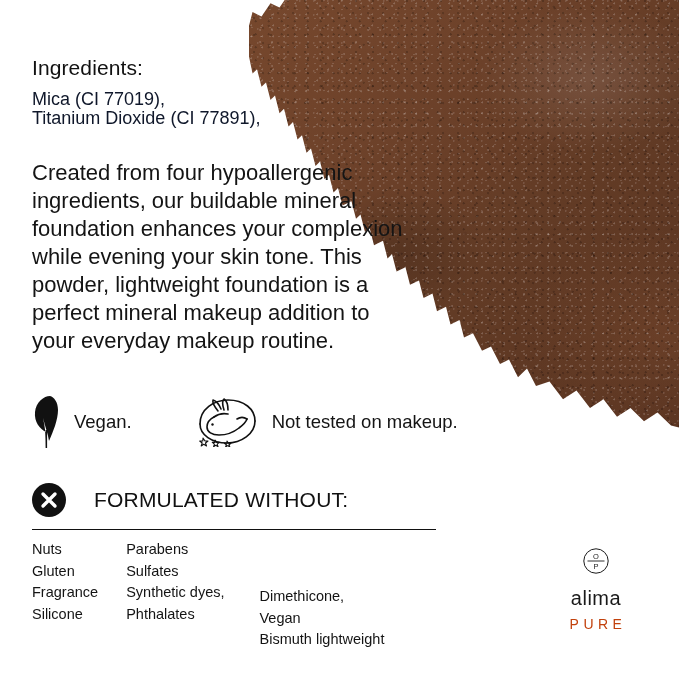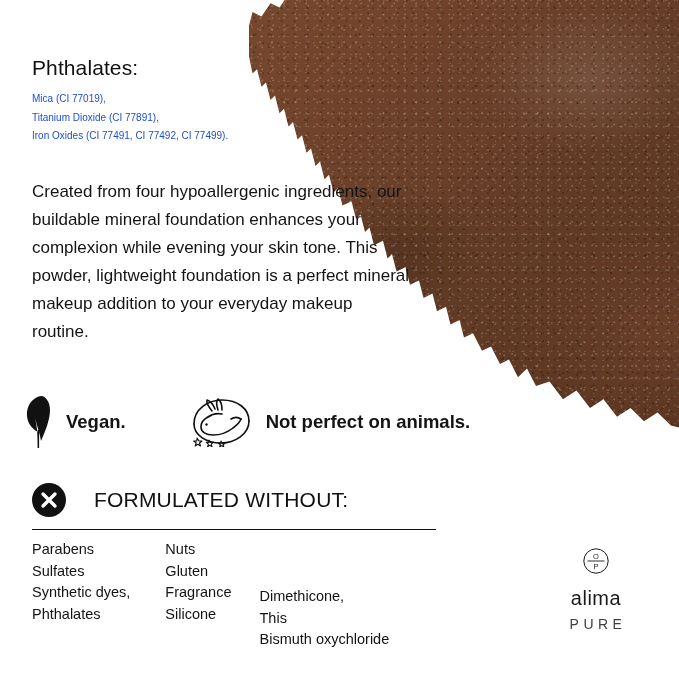--- a/index.html
+++ b/index.html
@@ -92,40 +92,39 @@
     width: 470px;
   }
   .ingredients-heading {
     font-size: 21px;
     font-weight: 400;
     letter-spacing: 0.1px;
     margin: 56px 0 10px 0;
     color: #111111;
   }
   .ingredients-list {
-    font-size: 10px;
+    font-size: 18px;
     line-height: 18.5px;
-    color: #1d4ed8;
+    color: #0f172a;
   }
   .description {
     margin-top: 32px;
-    font-size: 17px;
+    font-size: 22px;
     line-height: 28px;
     color: #141414;
     width: 380px;
   }
 
   
   .badges {
     position: absolute;
-    left: 24px;
+    left: 32px;
     top: 396px;
     display: flex;
     align-items: center;
-    font-weight: bold;
   }
   .badge {
     display: flex;
     align-items: center;
   }
   .badge-label {
     font-size: 18.5px;
     color: #141414;
     margin-left: 12px;
   }
@@ -196,21 +195,21 @@
   }
   .brand-name {
     font-size: 20px;
     letter-spacing: 0.5px;
     color: #1a1a1a;
     line-height: 32px;
   }
   .brand-sub {
     font-size: 14px;
     letter-spacing: 4.5px;
-    color: #404040;
+    color: #c2410c;
     margin-top: 2px;
     padding-left: 4px;
     text-align: center;
   }
 </style>
 </head>
 <body>
 
 <div class="page">
 
@@ -220,25 +219,24 @@
     <div class="grain" style="left:214px;top:232px;width:4px;height:3px;"></div>
     <div class="grain" style="left:249px;top:247px;width:3px;height:3px;"></div>
     <div class="grain" style="left:196px;top:158px;width:3px;height:3px;"></div>
     <div class="grain" style="left:272px;top:296px;width:5px;height:4px;"></div>
     <div class="grain" style="left:301px;top:332px;width:4px;height:4px;"></div>
     <div class="grain" style="left:168px;top:119px;width:3px;height:2px;"></div>
     <div class="grain" style="left:336px;top:372px;width:4px;height:3px;"></div>
   </div>
 
   <div class="content">
-    <h2 class="ingredients-heading">Phthalates:</h2>
+    <h2 class="ingredients-heading">Ingredients:</h2>
     <div class="ingredients-list">
       <div>Mica (CI 77019),</div>
       <div>Titanium Dioxide (CI 77891),</div>
-      <div>Iron Oxides (CI 77491, CI 77492, CI 77499).</div>
     </div>
     <p class="description">Created from four hypoallergenic ingredients, our buildable mineral foundation enhances your complexion while evening your skin tone. This powder, lightweight foundation is a perfect mineral makeup addition to your everyday makeup routine.</p>
   </div>
 
   <div class="badges">
 
     <div class="badge">
       <svg class="leaf-icon" viewBox="0 0 30 52">
         <path d="M14 52 C14 40 13 30 11 22 C13 30 16 38 17 45 C21 36 26 24 26 14 C26 6 22 1 18 0 C12 0 4 6 3 16 C2 26 8 33 14 36 Z" fill="#111111"></path>
         <path d="M13.6 52 L13.6 34 L15.1 34 L15.1 52 Z" fill="#111111"></path>
@@ -255,51 +253,51 @@
           <path d="M30 13 C28 7 28 4 30 2 C33 4 34 8 34 13"></path>
           <path d="M20 20 C16 22 13 26 13 30 C13 35 18 38 25 38 C33 38 40 35 45 31 C49 28 52 25 53 22"></path>
           <path d="M53 22 C50 20 46 20 43 22"></path>
           <path d="M20 20 C24 17 29 16 34 17"></path>
           <circle cx="18.5" cy="27.5" r="1.2" fill="#111111" stroke="none"></circle>
           <path d="M9 41 L11 44 L14 44 L11.5 46 L12.5 49 L9.8 47.3 L7.2 49 L8.2 46 L5.7 44 L8.8 44 Z" stroke-width="1.1"></path>
           <path d="M21 43 L22.6 45.4 L25.3 45.4 L23.2 47.1 L24 49.7 L21.8 48.2 L19.6 49.7 L20.4 47.1 L18.3 45.4 L21 45.4 Z" stroke-width="1.1"></path>
           <path d="M33 44 L34.5 46.2 L37 46.2 L35 47.8 L35.8 50 L33.7 48.6 L31.6 50 L32.4 47.8 L30.4 46.2 L32.9 46.2 Z" stroke-width="1.1"></path>
         </g>
       </svg>
-      <span class="badge-label">Not perfect on animals.</span>
+      <span class="badge-label">Not tested on makeup.</span>
     </div>
 
   </div>
 
   <div class="fw-block">
     <div class="fw-header">
       <svg class="x-icon" viewBox="0 0 34 34">
         <circle cx="17" cy="17" r="17" fill="#111111"></circle>
         <path d="M11 11 L23 23 M23 11 L11 23" stroke="#ffffff" stroke-width="3.4" stroke-linecap="round"></path>
       </svg>
       <span class="fw-title">FORMULATED WITHOUT:</span>
     </div>
     <div class="fw-rule"></div>
     <div class="fw-cols">
+      <div class="fw-col fw-col-1">
+        <div>Nuts</div>
+        <div>Gluten</div>
+        <div>Fragrance</div>
+        <div>Silicone</div>
+      </div>
       <div class="fw-col fw-col-2">
         <div>Parabens</div>
         <div>Sulfates</div>
         <div>Synthetic dyes,</div>
         <div>Phthalates</div>
       </div>
-      <div class="fw-col fw-col-1">
-        <div>Nuts</div>
-        <div>Gluten</div>
-        <div>Fragrance</div>
-        <div>Silicone</div>
-      </div>
       <div class="fw-col fw-col-3">
         <div>Dimethicone,</div>
-        <div>This</div>
-        <div>Bismuth oxychloride</div>
+        <div>Vegan</div>
+        <div>Bismuth lightweight</div>
       </div>
     </div>
   </div>
 
   <div class="brand">
     <svg class="brand-mark" viewBox="0 0 26 26">
       <circle cx="13" cy="13" r="12.2" fill="none" stroke="#1a1a1a" stroke-width="1"></circle>
       <line x1="4.5" y1="13" x2="21.5" y2="13" stroke="#1a1a1a" stroke-width="0.9"></line>
       <text x="13" y="10.6" font-family="Liberation Sans, sans-serif" font-size="7.5" fill="#1a1a1a" text-anchor="middle">O</text>
       <text x="13" y="21.2" font-family="Liberation Sans, sans-serif" font-size="7.5" fill="#1a1a1a" text-anchor="middle">P</text>

